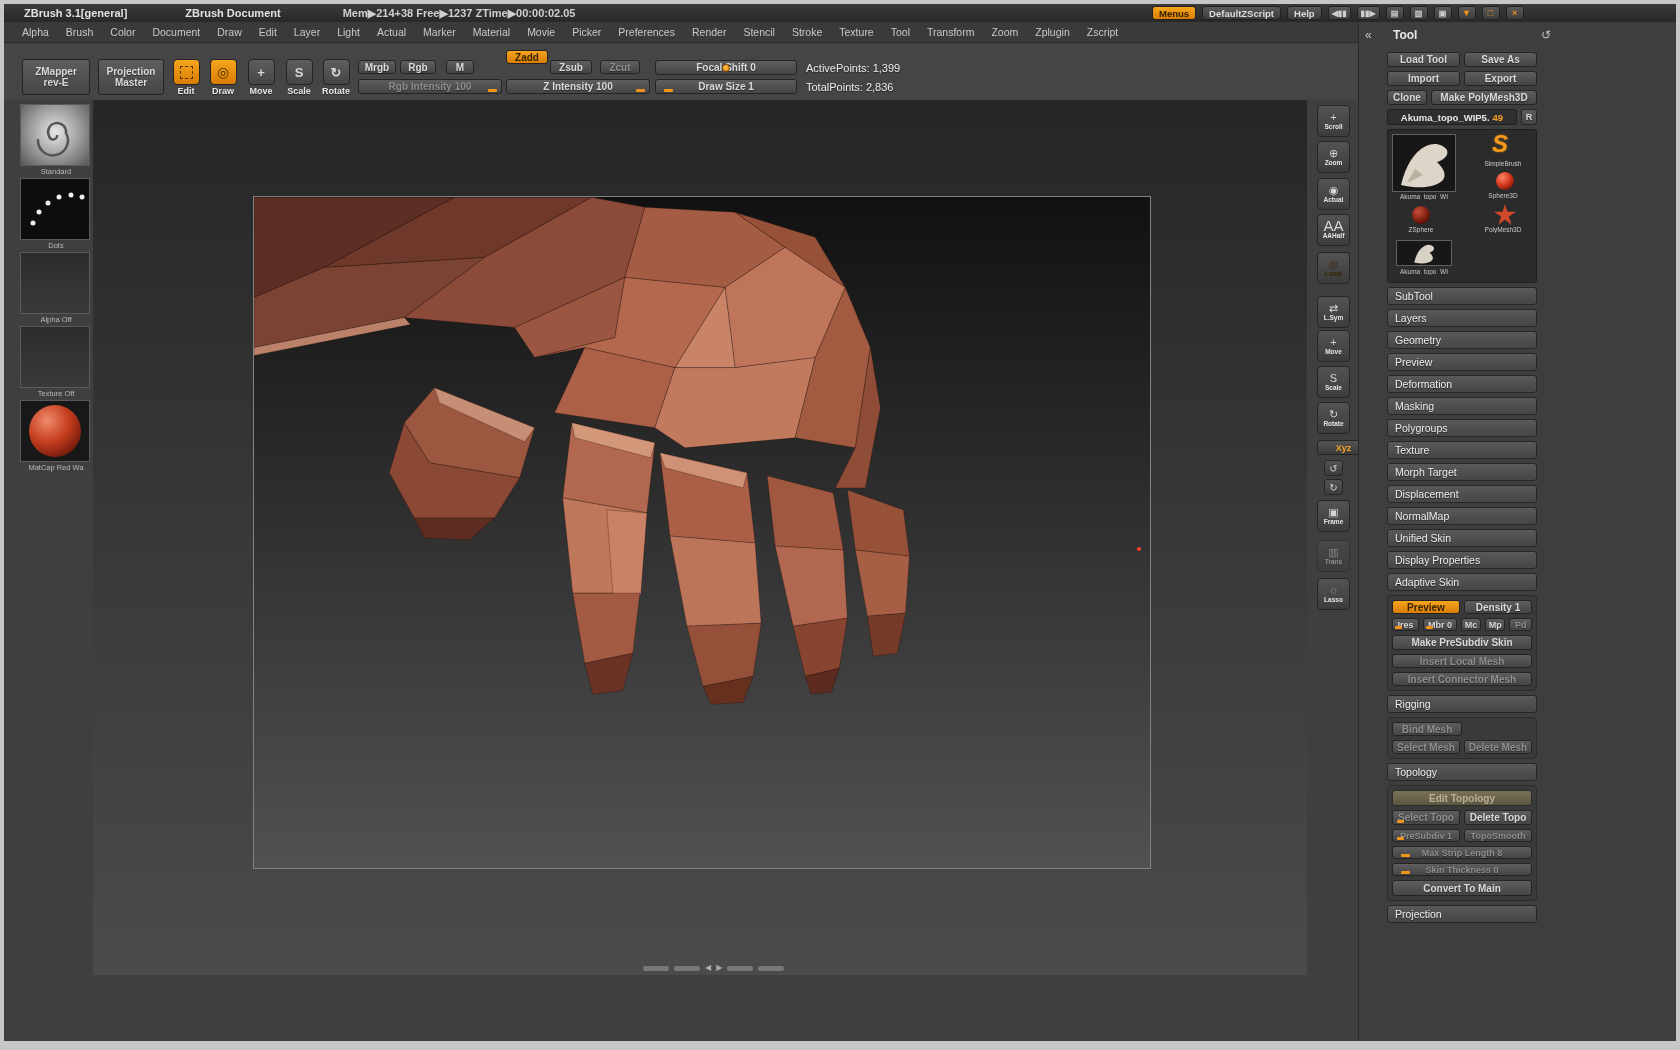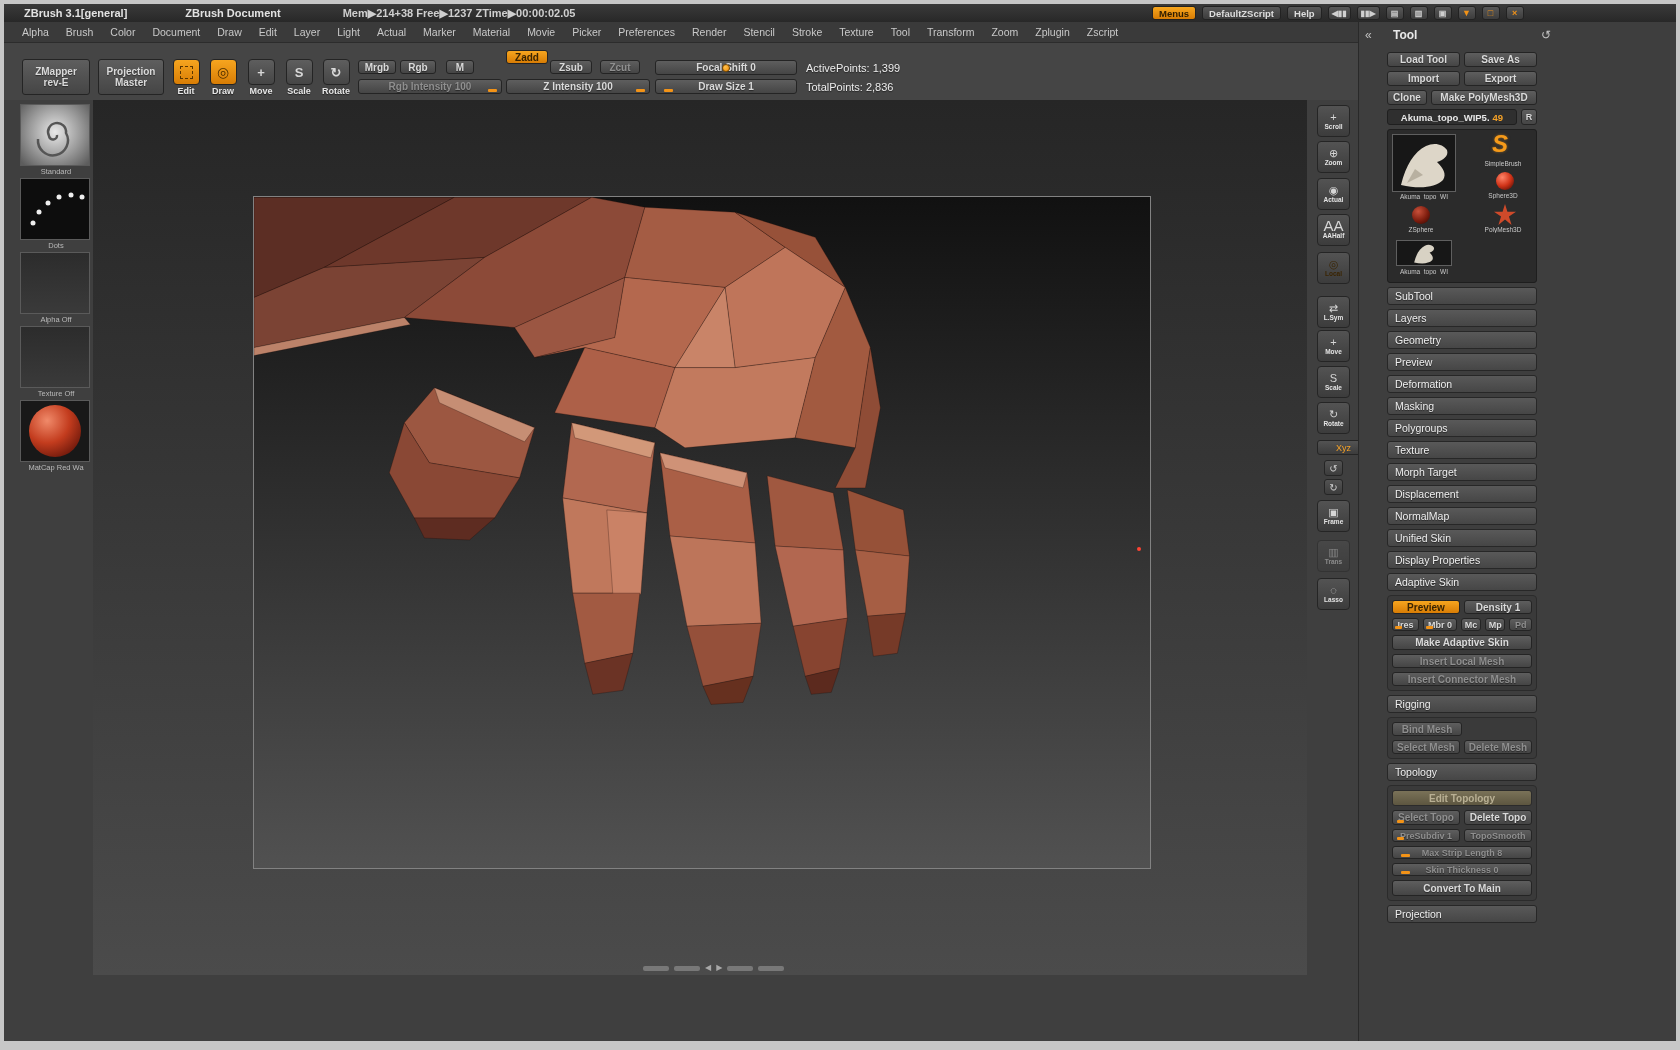--- a/index.html
+++ b/index.html
@@ -71,21 +71,21 @@
   .csarrow{font-size:8px;color:#a8a8a8;line-height:8px}
   
   .rshelf{position:absolute;left:1307px;top:100px;width:53px;height:875px}
   .shelf-btn{position:absolute;left:10px;width:33px;height:32px;background:linear-gradient(#535353,#3c3c3c);
              border:1px solid #252525;border-radius:4px;display:flex;flex-direction:column;align-items:center;justify-content:center}
   .shelf-btn .g{font-size:11px;line-height:12px;color:#d6d6d6}
   .shelf-btn .l{font-size:6.5px;line-height:8px;color:#e4e4e4;font-weight:bold}
   .shelf-btn.o .g,.shelf-btn.o .l{color:#3a2400}
   .shelf-btn.dis{opacity:.45}
   .xyz-btn{position:absolute;left:10px;width:53px;height:15px;background:linear-gradient(#535353,#3c3c3c);
-           border:1px solid #252525;border-radius:3px;color:#f6a227;font-size:9px;font-weight:normal;
+           border:1px solid #252525;border-radius:3px;color:#f6a227;font-size:9px;font-weight:bold;
            display:flex;align-items:center;justify-content:center}
   .spin-btn{position:absolute;left:17px;width:19px;height:16px;background:linear-gradient(#535353,#3c3c3c);
             border:1px solid #252525;border-radius:3px;color:#cfcfcf;font-size:10px;display:flex;align-items:center;justify-content:center}
   
   .rtray{position:absolute;left:1358px;top:22px;width:318px;height:1019px;background:#3e3e3e;border-left:1px solid #292929}
   .rt-head{position:absolute;left:6px;top:5px;width:200px;height:18px;color:#e8e8e8}
   .rt-collapse{position:absolute;left:0;top:1px;font-size:12px;color:#c2c2c2}
   .rt-title{position:absolute;left:28px;top:1px;font-size:12px;font-weight:bold}
   .rt-reset{position:absolute;left:176px;top:1px;font-size:12px;color:#c2c2c2}
   .rt-content{position:absolute;left:28px;top:30px;width:150px;display:flex;flex-direction:column;gap:4px}
@@ -471,21 +471,21 @@
             <span class="mark" style="width:7px"></span>
         </div>
         <div class="b h13 rel" style="flex:1.4">
           <span>Mbr 0</span>
             <span class="mark" style="width:7px"></span>
         </div>
         <div class="b h13" style="flex:.8">Mc</div>
         <div class="b h13" style="flex:.8">Mp</div>
         <div class="b h13 d" style="flex:.9">Pd</div>
       </div>
-      <div class="b h15">Make Adaptive Skin</div>
+      <div class="b h15">Make PreSubdiv Skin</div>
       <div class="b h14 d">Insert Local Mesh</div>
       <div class="b h14 d">Insert Connector Mesh</div>
     </div>
 
     <div class="sec">Rigging</div>
     <div class="sub">
       <div class="b h14 d" style="width:70px">Bind Mesh</div>
       <div class="row">
         <div class="b h14 d f1">Select Mesh</div>
         <div class="b h14 d f1">Delete Mesh</div>

